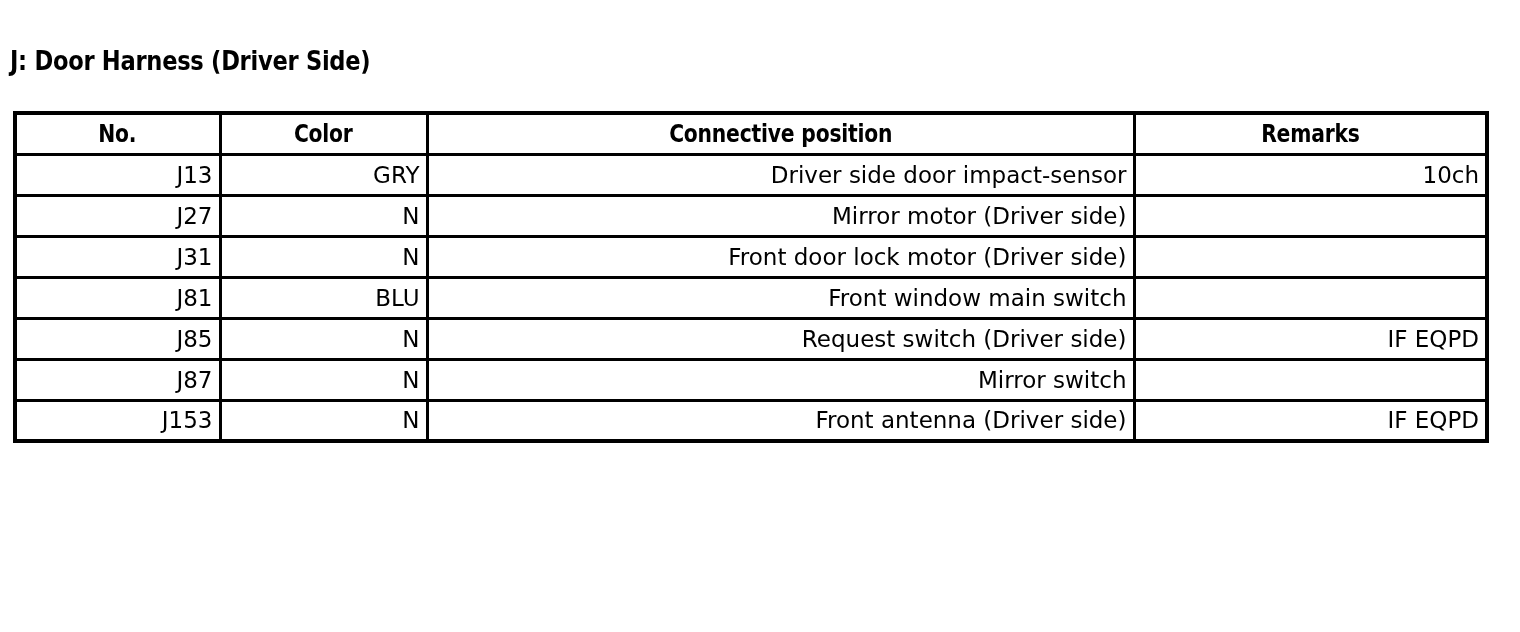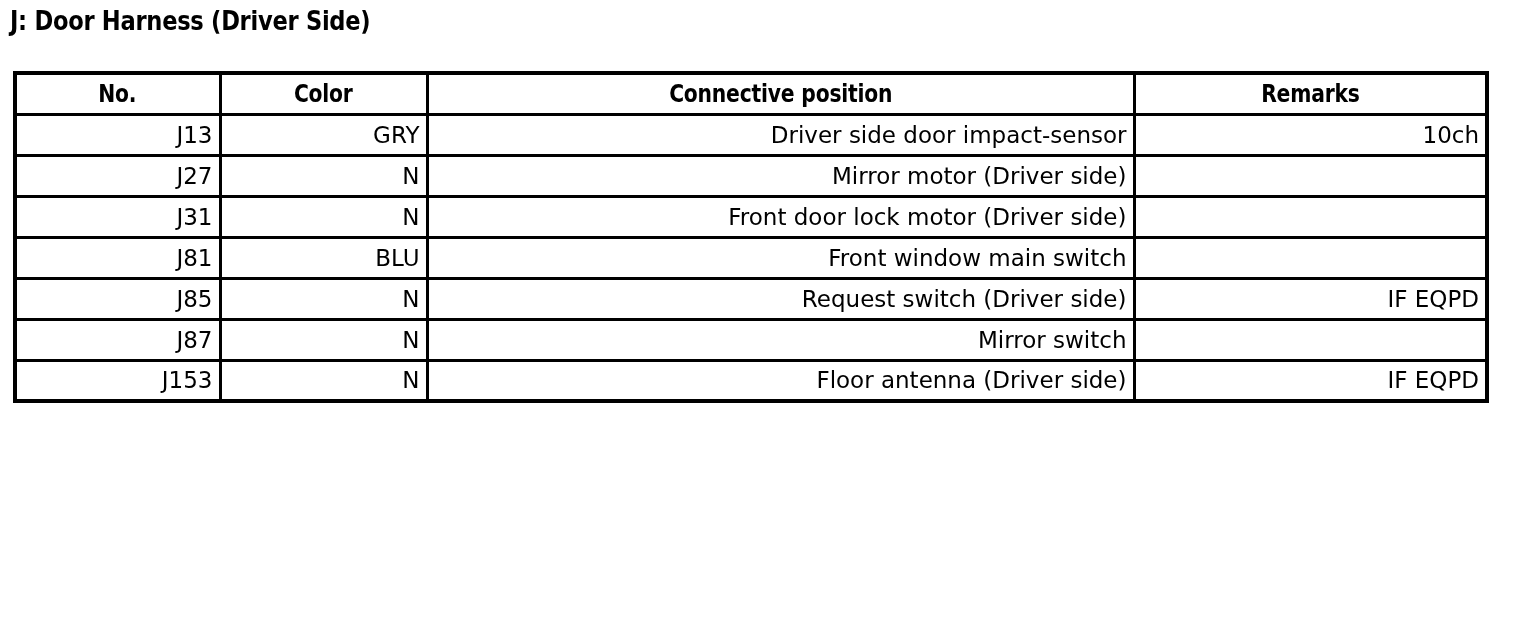--- a/index.html
+++ b/index.html
@@ -13,20 +13,21 @@
     height: 632px;
     overflow: hidden;
     font-family: "DejaVu Sans", "Liberation Sans", sans-serif;
     color: #000000;
   }
   .page {
     position: relative;
     width: 1520px;
     height: 508px;
     box-sizing: border-box;
+    margin-top: 40px;
   }
   .doc-title {
     position: absolute;
     left: 10px;
     top: 2px;
     font-size: 27px;
     font-weight: bold;
     letter-spacing: -0.3px;
     line-height: 38px;
     white-space: nowrap;
@@ -139,20 +140,20 @@
           </tr>
           <tr>
             <td class="cell-center">J87</td>
             <td class="cell-center">N</td>
             <td class="cell-left">Mirror switch</td>
             <td class="cell-left"></td>
           </tr>
           <tr>
             <td class="cell-center">J153</td>
             <td class="cell-center">N</td>
-            <td class="cell-left">Floor antenna (Driver side)</td>
+            <td class="cell-left">Front antenna (Driver side)</td>
             <td class="cell-left">IF EQPD</td>
           </tr>
         </tbody>
     </table>
   </div>
 
 </div>
 
 </body></html>

